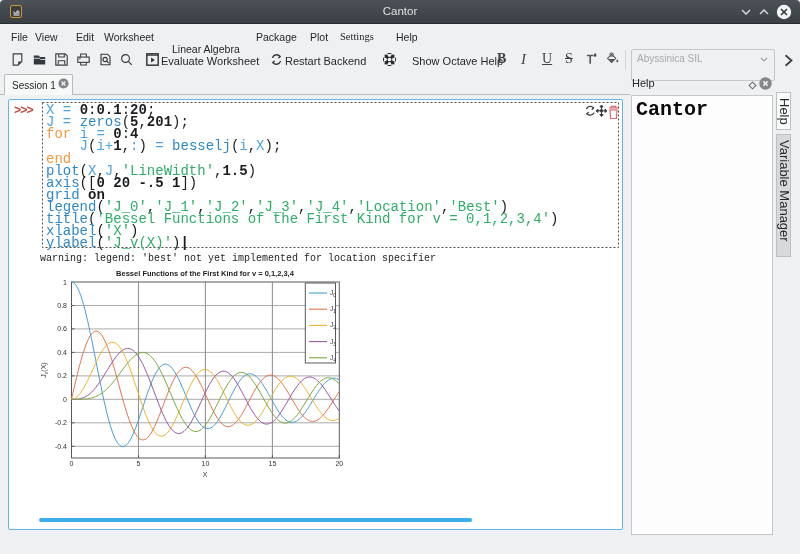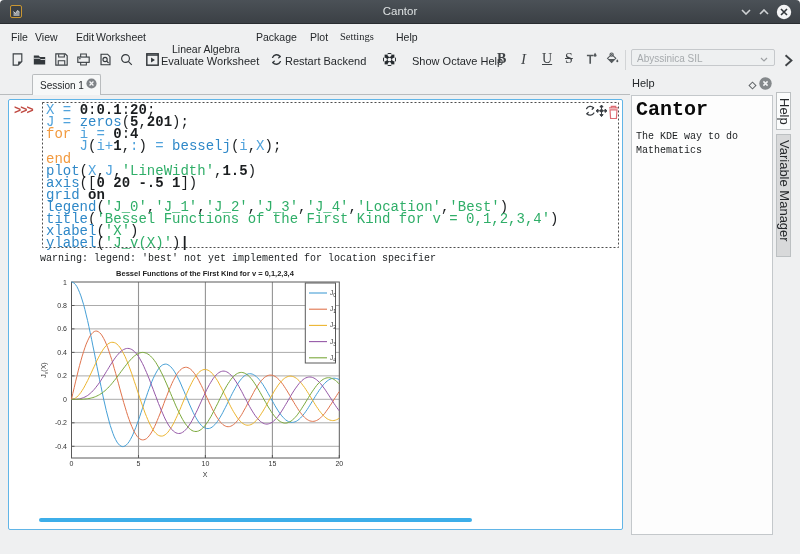--- a/index.html
+++ b/index.html
@@ -25,30 +25,30 @@
   color:#25282b; font-size:10.5px; }
 #menubar span { position:absolute; top:5px; }
 
 
 #toolbar { position:absolute; left:0; top:48px; width:800px; height:24px;
   color:#25282b; font-size:11px; }
 .ticon { position:absolute; top:5px; width:13px; height:13px; }
 .tlabel { position:absolute; top:6.5px; }
 .fmt { position:absolute; top:3px; font-size:14px; color:#3f4346; font-family:"Liberation Serif",serif; font-weight:bold; }
 
-#fontcombo { position:absolute; left:631px; top:1px; width:144px; height:17px;
+#fontcombo { position:absolute; left:631px; top:1px; width:144px; height:32px;
   background:#eef0f1; border:1px solid #c6c9cc; border-radius:2px;
   color:#a6aaad; font-size:10px; line-height:18px; padding-left:5px; }
 #fontcombo .arrow { position:absolute; right:6px; top:7px; width:8px; height:5px; }
 
 
 #tab1 { position:absolute; left:4px; top:74px; width:69px; height:21px;
   background:#f7f8f8; border:1px solid #b9bcbe; border-bottom:none;
   border-top-left-radius:2px; border-top-right-radius:2px;
-  font-size:10px; color:#25282b;margin-left:28px; }
+  font-size:10px; color:#25282b; }
 #tab1 .txt { position:absolute; left:7px; top:5px; }
 #tabline { position:absolute; left:0px; top:94px; width:630px; height:1px; background:#b9bcbe; }
 
 
 #worksheet { position:absolute; left:8px; top:99px; width:615px; height:431px;
   background:#ffffff; border:1px solid #61b5e7; border-radius:2px; }
 #entrybox { position:absolute; left:33px; top:2px; width:577px; height:146px; }
 #prompt { position:absolute; left:5px; top:3.5px; font-size:12px; font-weight:bold;
   color:#c04a42; letter-spacing:-1px; }
 #code { position:absolute; left:37px; top:4.2px; font-size:14px; line-height:12.1px;
@@ -108,21 +108,21 @@
     <circle cx="8" cy="8" r="7.2" fill="#f4f5f6"></circle>
     <path d="M5 5 L11 11 M11 5 L5 11" stroke="#33383c" stroke-width="1.6"></path>
       </svg>
     </div>
 </div>
 
 <div id="menubar">
   <span style="left:11px;">File</span>
   <span style="left:35px;">View</span>
   <span style="left:76px;">Edit</span>
-  <span style="left:96px;">Worksheet</span>
+  <span style="left:104px;">Worksheet</span>
   <span style="left:172px;margin-top:12px;">Linear Algebra</span>
   <span style="left:256px;">Package</span>
   <span style="left:310px;">Plot</span>
   <span style="left:340px;font-family:Liberation Serif, serif;">Settings</span>
   <span style="left:396px;">Help</span>
 </div>
 
 <div id="toolbar">
 
   <svg class="ticon" style="left:11px;" viewBox="0 0 16 16">
@@ -320,21 +320,20 @@
       <rect x="2.1" y="2.1" width="4.8" height="4.8" transform="rotate(45 4.5 4.5)" fill="none" stroke="#606467" stroke-width="1"></rect>
     </svg>
   <svg style="position:absolute; left:127px; top:1.5px;" width="13" height="13" viewBox="0 0 13 13">
       <circle cx="6.5" cy="6.5" r="6.2" fill="#84888b"></circle>
       <path d="M4.4 4.4 L8.6 8.6 M8.6 4.4 L4.4 8.6" stroke="#f2f3f4" stroke-width="1.5"></path>
     </svg>
 </div>
 
 <div id="helppanel">
   <h1>Cantor</h1>
-  <p>The KDE way to do<br>Mathematics</p>
 </div>
 
 <div class="vtab" id="vtab1">
     <span>Help</span>
   </div>
 <div class="vtab" id="vtab2">
     <span>Variable Manager</span>
   </div>
 
 </body></html>

